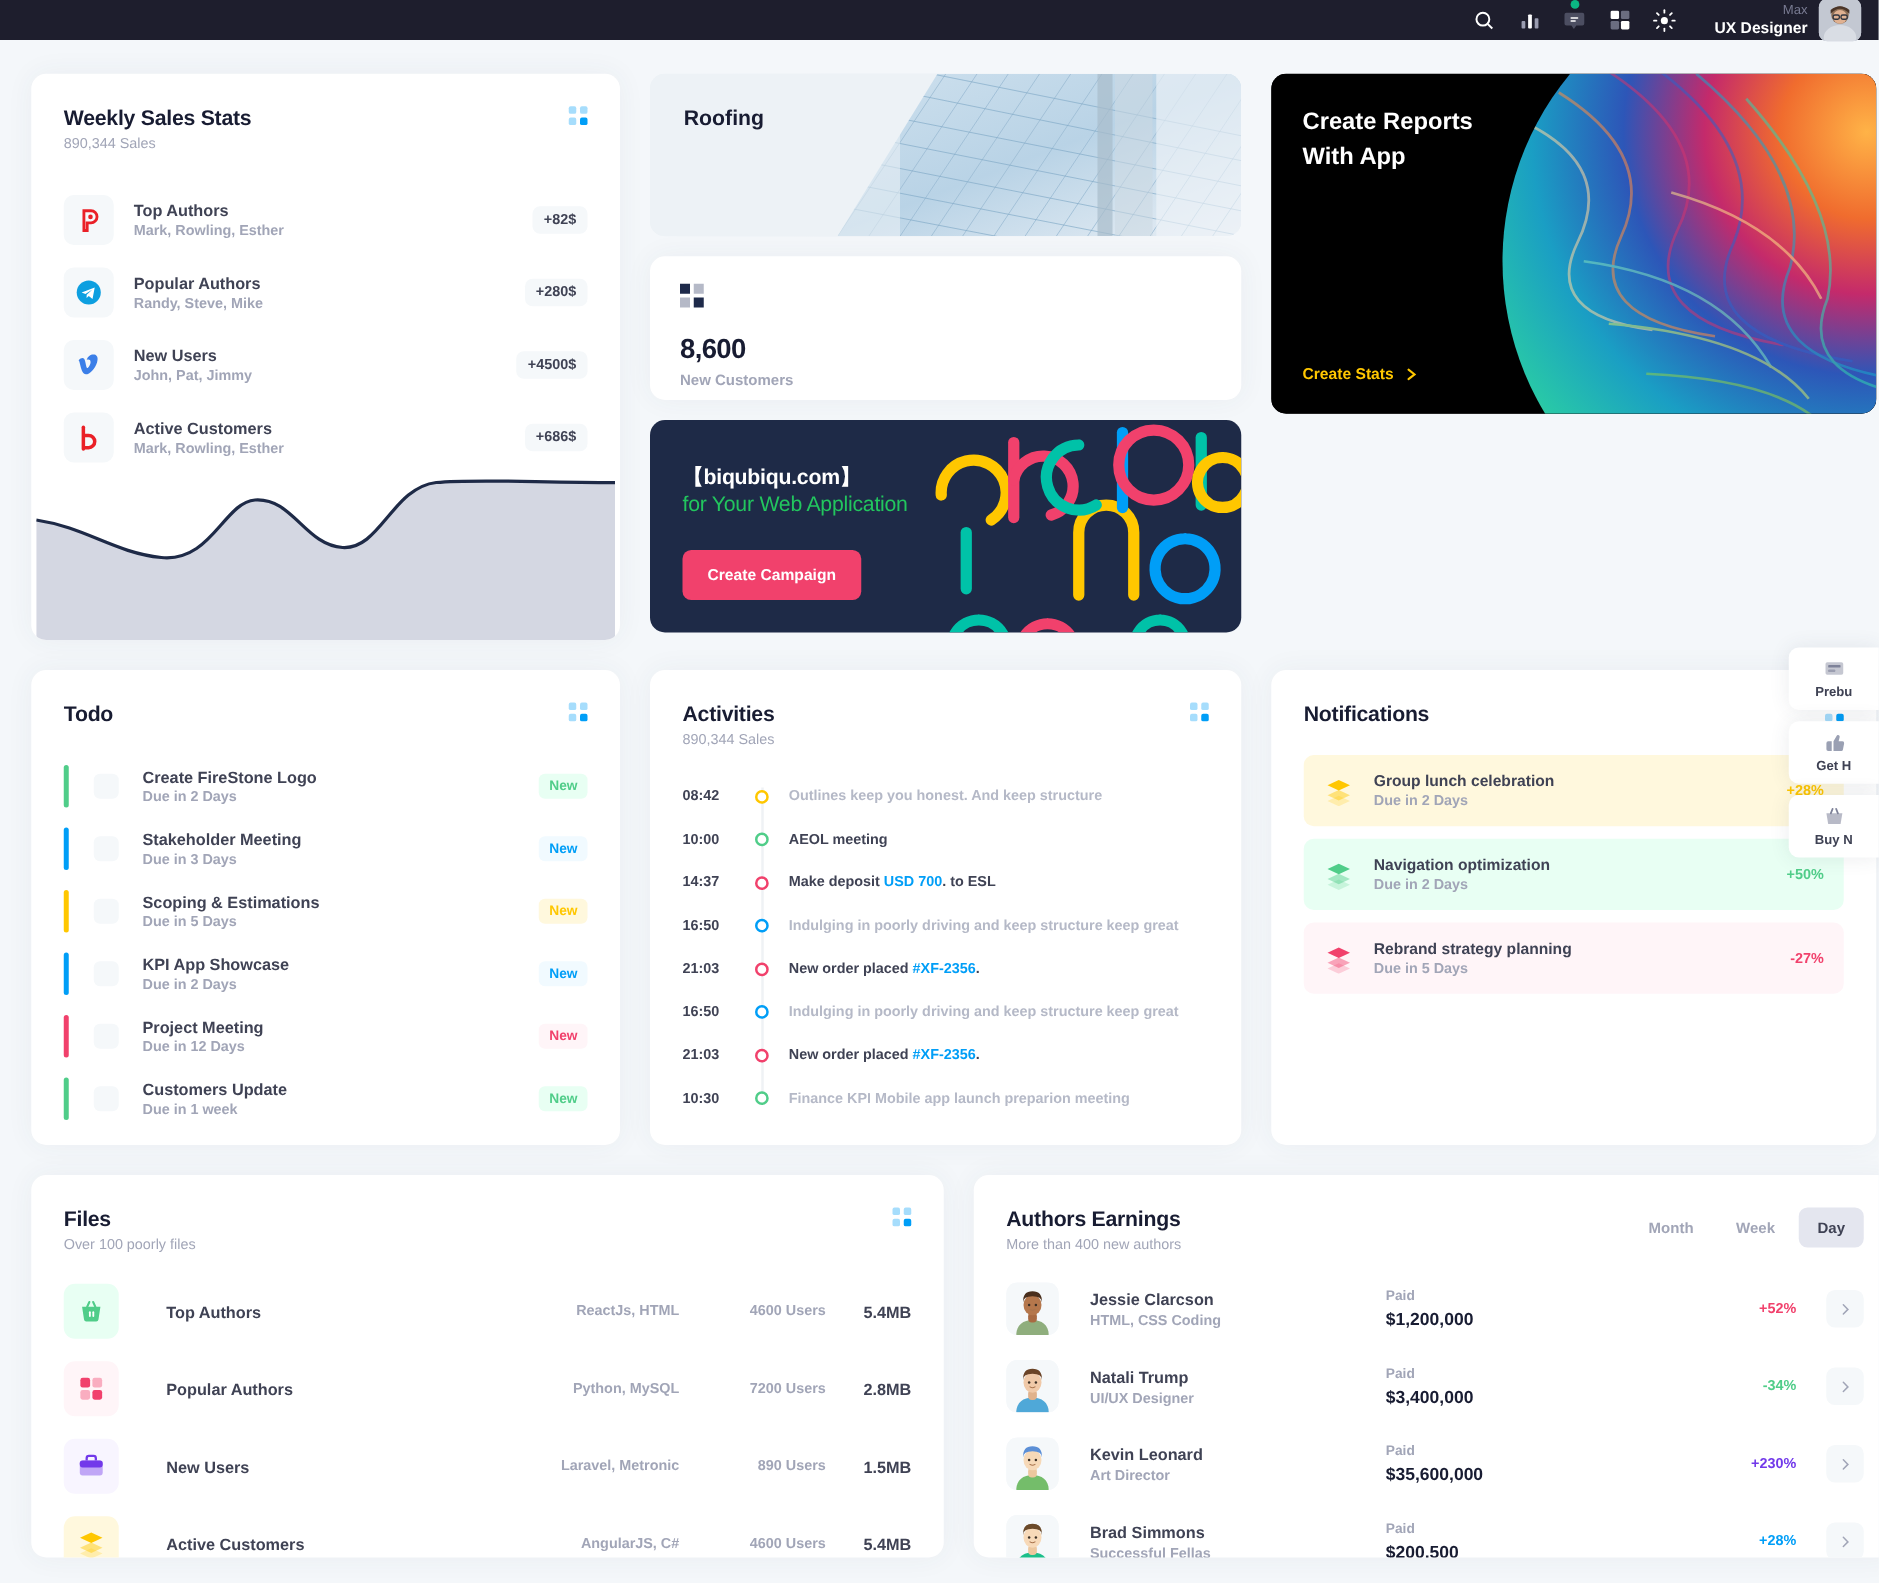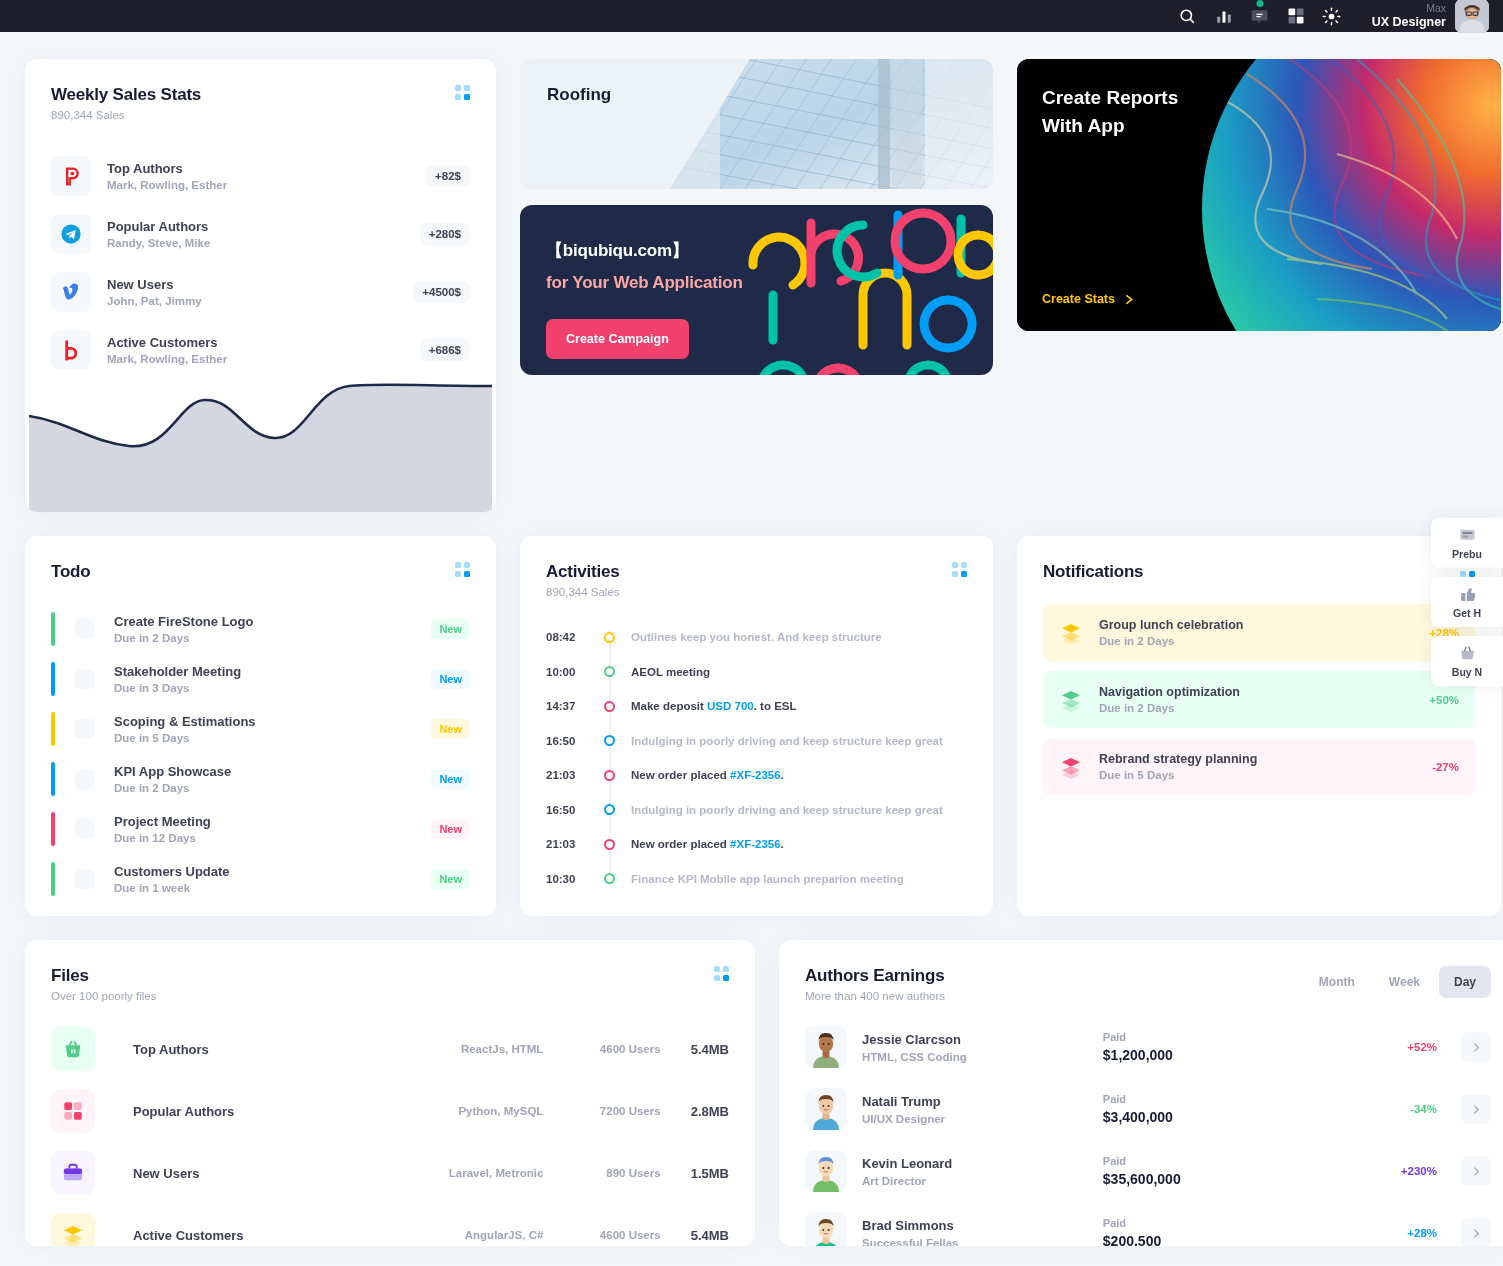--- a/index.html
+++ b/index.html
@@ -112,21 +112,21 @@
     display: flex; align-items: center; gap: 8px; cursor: pointer;
   }
 
   
   .campaign {
     height: 170px; margin-top: 16px; border-radius: 12px;
     background: #1e2a47; position: relative; overflow: hidden;
     padding: 34px 0 0 26px;
   }
   .cmp-l1 { font-size: 17px; font-weight: bold; color: #fff; letter-spacing: -0.2px;}
-  .cmp-l2 { font-size: 17px; font-weight: bold; color: #fca5a5; margin-top: 11px; letter-spacing: -0.2px;}
+  .cmp-l2 { font-size: 17px; font-weight: normal; color: #22c55e; margin-top: 1px; letter-spacing: -0.2px;}
   .cmp-btn {
     margin-top: 26px; display: inline-block; background: #f1416c; color: #fff;
     font-size: 12.5px; font-weight: bold; border: none; border-radius: 7px;
     padding: 13px 20px; cursor: pointer;
   }
   .cmp-art { position: absolute; right: 0; top: 0; height: 100%; width: 260px; }
 
   
   .todo { height: 380px; padding: 26px 26px 0 26px; }
   .tlist { margin-top: 22px; }
@@ -187,21 +187,21 @@
   .tab {
     font-size: 12px; font-weight: bold; color: #a1a5b7;
     padding: 9px 15px; border-radius: 7px; cursor: pointer; border: none; background: none;
   }
   .tab.active { background: #e4e6ef; color: #3f4254; }
   .erow { display: flex; align-items: center; padding: 10px 0; }
   .eav {
     width: 42px; height: 42px; border-radius: 9px; background: #f5f8fa;
     flex: 0 0 42px; overflow: hidden; position: relative;
   }
-  .einfo { margin-left: 15px; width: 245px; }
+  .einfo { margin-left: 25px; width: 245px; }
   .ename { font-size: 13px; font-weight: bold; color: #3f4254; }
   .erole { font-size: 11.5px; font-weight: bold; color: #a1a5b7; margin-top: 4px; }
   .epaid { width: 250px; }
   .epl { font-size: 11px; color: #a1a5b7; font-weight: bold; }
   .epv { font-size: 14px; font-weight: bold; color: #181c32; margin-top: 4px; }
   .epct { width: 90px; text-align: right; font-size: 11.5px; font-weight: bold; }
   .earrow {
     width: 30px; height: 30px; border-radius: 7px; background: #f5f8fa;
     display: flex; align-items: center; justify-content: center;
     margin-left: 24px; cursor: pointer; flex: 0 0 30px;
@@ -407,20 +407,30 @@
               <path d="M120,100 L460,165"></path>
             </g>
             <rect x="358" y="0" width="12" height="130" fill="#a8bccb" opacity="0.7"></rect>
             <rect x="372" y="0" width="30" height="130" fill="#ccd8e2" opacity="0.55"></rect>
             <rect x="405" y="0" width="70" height="130" fill="#eef3f7" opacity="0.65"></rect>
           </g>
           <rect x="0" y="0" width="200" height="130" fill="#edf2f6" opacity="0.55"></rect>
         </svg>
       </div>
 
+      <div class="card newcust">
+        <div class="nc-grid">
+            <i></i>
+            <i></i>
+            <i></i>
+            <i></i>
+          </div>
+        <div class="nc-num">8,600</div>
+        <div class="nc-lbl">New Customers</div>
+      </div>
 
       <div class="campaign">
         <div class="cmp-l1">【biqubiqu.com】</div>
         <div class="cmp-l2">for Your Web Application</div>
         <button class="cmp-btn">Create Campaign</button>
         <svg class="cmp-art" viewBox="0 0 260 170">
           <g fill="none" stroke-width="9" stroke-linecap="round">
             <path d="M50,160 a22,22 0 1,0 0.1,0" stroke="#00c2a8"></path>
             <path d="M40,135 v-45" stroke="#00c2a8"></path>
             <path d="M105,163 a22,22 0 1,0 0.1,0" stroke="#f1416c"></path>

